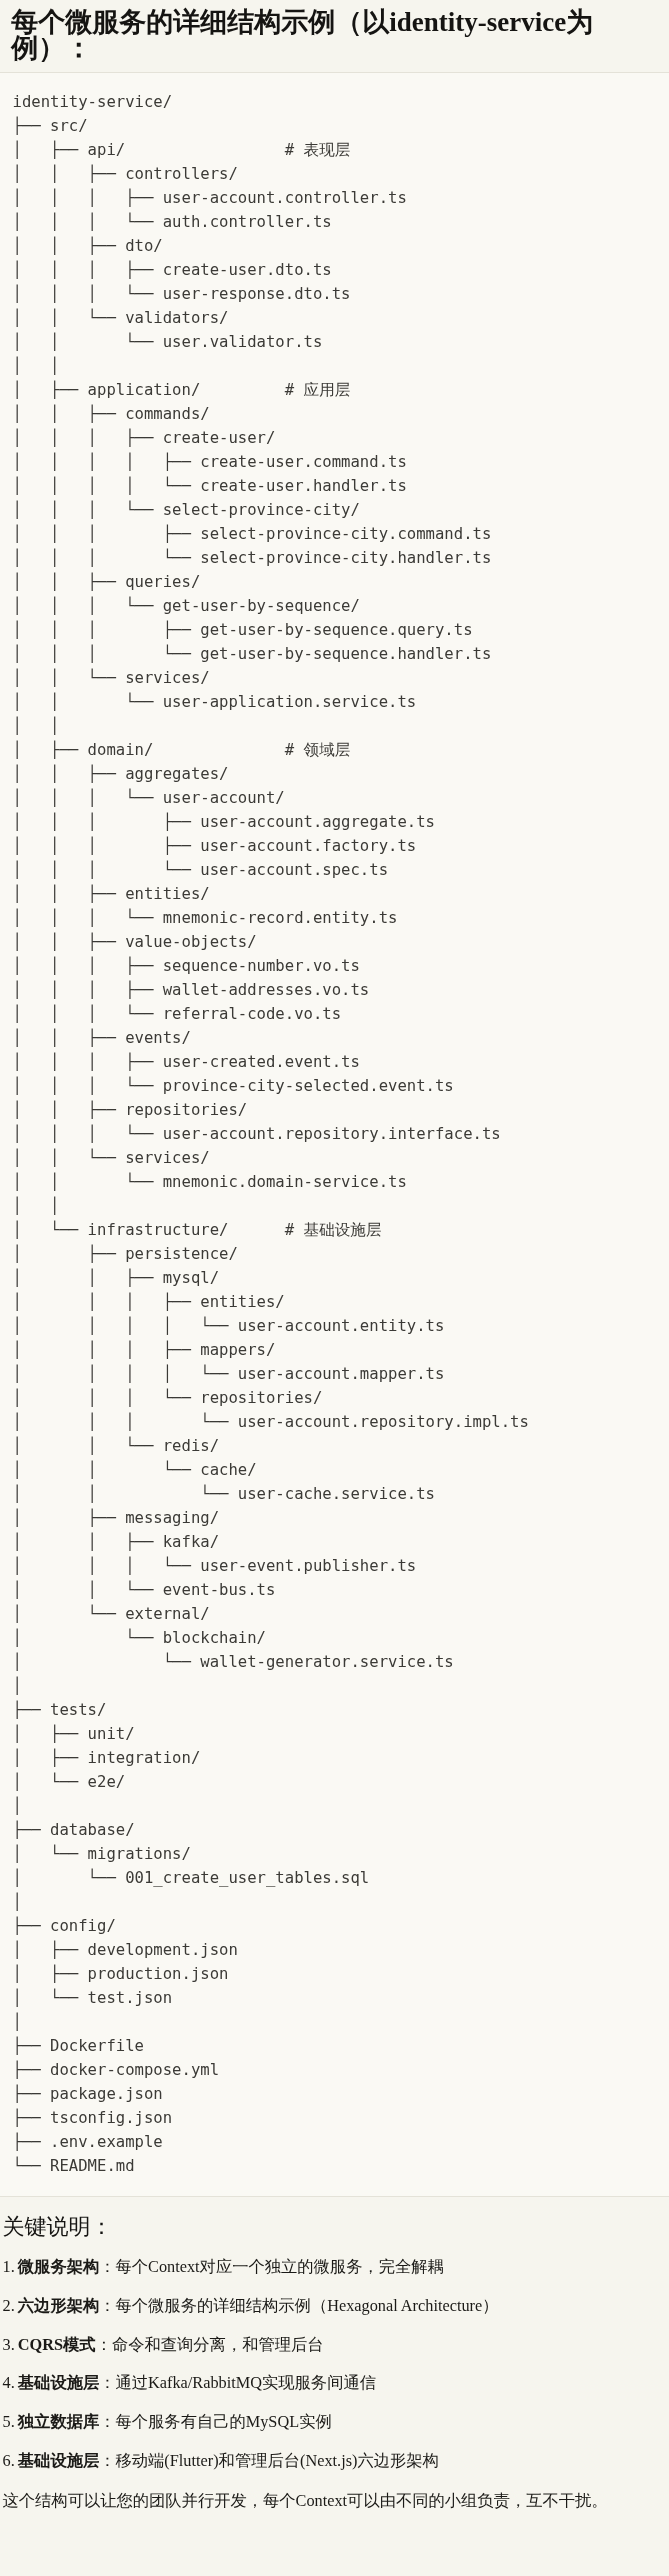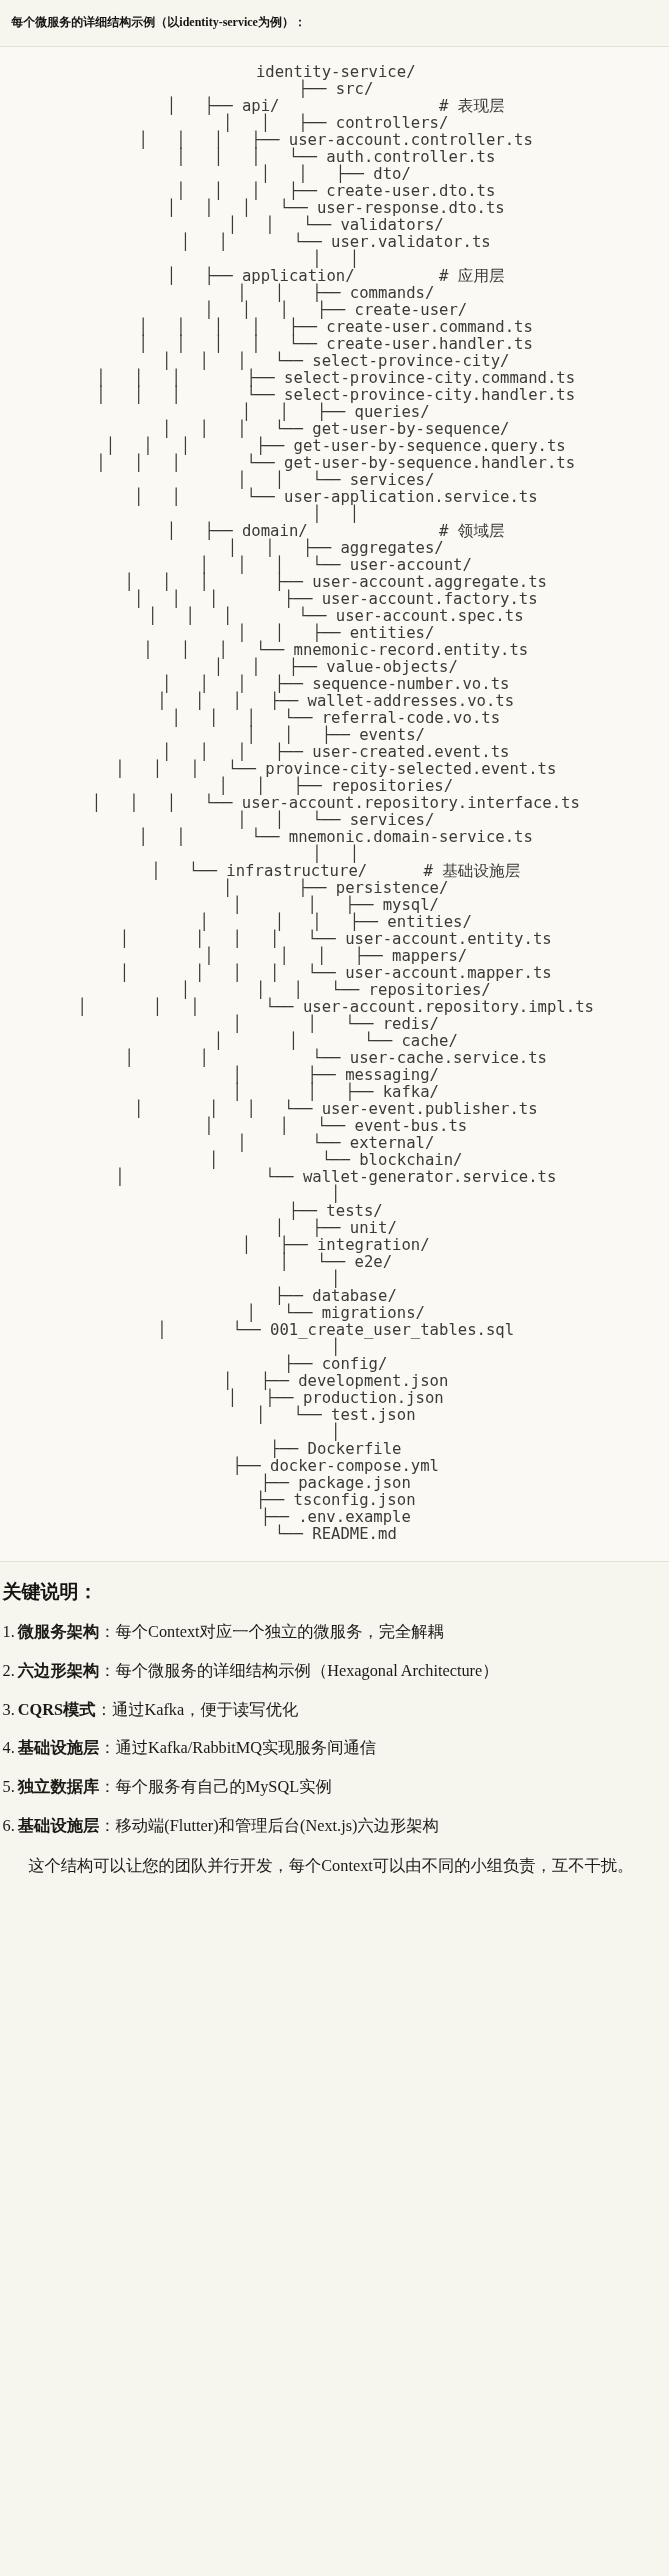--- a/index.html
+++ b/index.html
@@ -13,67 +13,65 @@
   * { margin: 0; padding: 0; box-sizing: border-box; }
   html, body { background: var(--page-bg); }
   body {
     width: 669px;
     font-family: "Liberation Serif", serif;
     color: var(--text-primary);
   }
   .page { padding: 8.8px 0 12px 0; }
 
   .doc-title {
-    font-size: 12px;
+    font-size: 27px;
     line-height: 26px;
     font-weight: 700;
     color: var(--heading-color);
     margin: 0 10px 11.3px 11.3px;
   }
 
   .codeblock {
     background: var(--code-bg);
     border-top: 0.6px solid var(--code-border);
     border-bottom: 0.6px solid var(--code-border);
     padding: 17px 10px 17.5px 12.5px;
     width: 100%;
     overflow: hidden;
   }
   .codeblock pre {
     font-family: "DejaVu Sans Mono", "Liberation Mono", monospace;
     font-size: 15.6px;
-    line-height: 17px;
+    line-height: 24px;
     color: var(--tree-text);
     white-space: pre;
-    text-align: center;
   }
 
   .notes { padding: 0 10px 0 2.5px; }
   .notes-heading {
-    font-size: 19px;
+    font-size: 22px;
     line-height: 25px;
-    font-weight: 700;
+    font-weight: 400;
     color: var(--heading-color);
     margin: 17.5px 0 17px 0;
   }
   .notes-list { list-style: none; }
   .notes-list li {
     font-size: 16.3px;
     line-height: 22.5px;
     margin-bottom: 16.3px;
     color: var(--text-primary);
   }
   .note-num { margin-right: 3.1px; }
   .note-label { font-weight: 700; }
   .closing {
     font-size: 16.3px;
     line-height: 24px;
     color: var(--text-primary);
     margin: 0;
-    text-align: center;
   }
 </style>
 </head>
 <body>
 
 <div class="page">
 
   <h2 class="doc-title">每个微服务的详细结构示例（以identity-service为例）：</h2>
 
   <div class="codeblock">
@@ -165,21 +163,21 @@
 ├── .env.example
 └── README.md</pre>
   </div>
 
   <div class="notes">
     <h3 class="notes-heading">关键说明：</h3>
 
     <ol class="notes-list" id="notes-list">
         <li><span class="note-num">1.</span><span class="note-label">微服务架构</span><span>：每个Context对应一个独立的微服务，完全解耦</span></li>
         <li><span class="note-num">2.</span><span class="note-label">六边形架构</span><span>：每个微服务的详细结构示例（Hexagonal Architecture）</span></li>
-        <li><span class="note-num">3.</span><span class="note-label">CQRS模式</span><span>：通过Kafka，便于读写优化</span></li>
+        <li><span class="note-num">3.</span><span class="note-label">CQRS模式</span><span>：命令和查询分离，和管理后台</span></li>
         <li><span class="note-num">4.</span><span class="note-label">基础设施层</span><span>：通过Kafka/RabbitMQ实现服务间通信</span></li>
         <li><span class="note-num">5.</span><span class="note-label">独立数据库</span><span>：每个服务有自己的MySQL实例</span></li>
         <li><span class="note-num">6.</span><span class="note-label">基础设施层</span><span>：移动端(Flutter)和管理后台(Next.js)六边形架构</span></li>
       </ol>
 
     <p class="closing">这个结构可以让您的团队并行开发，每个Context可以由不同的小组负责，互不干扰。</p>
   </div>
 
 </div>
 

